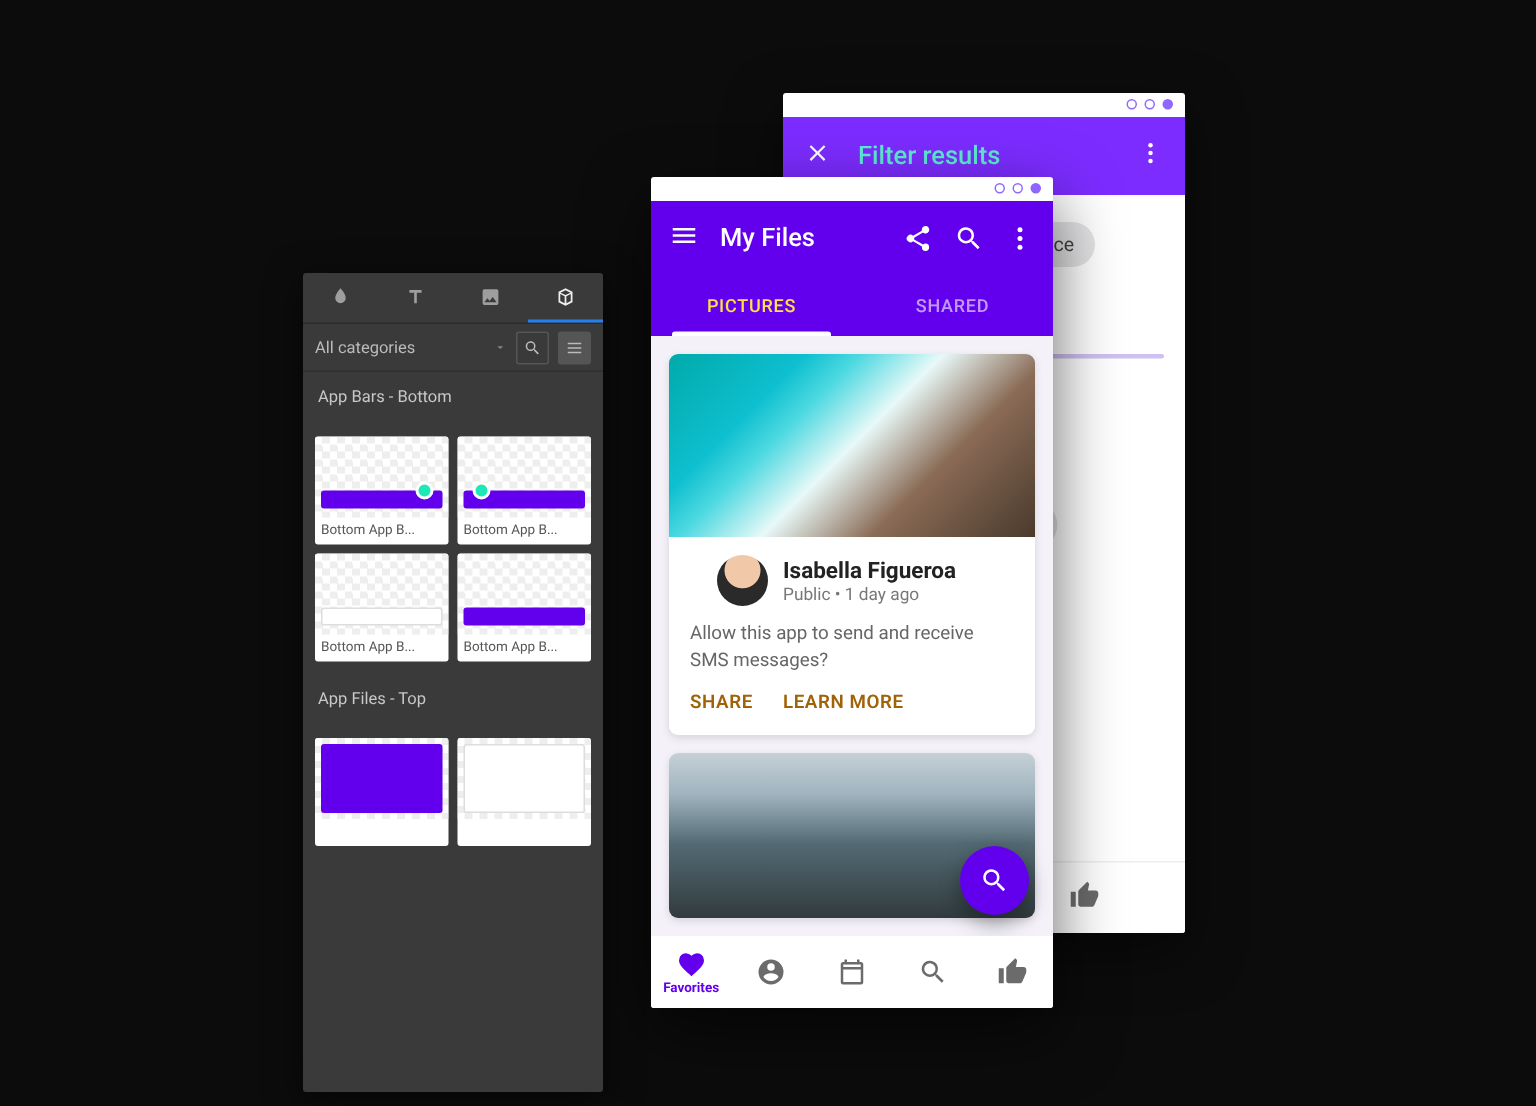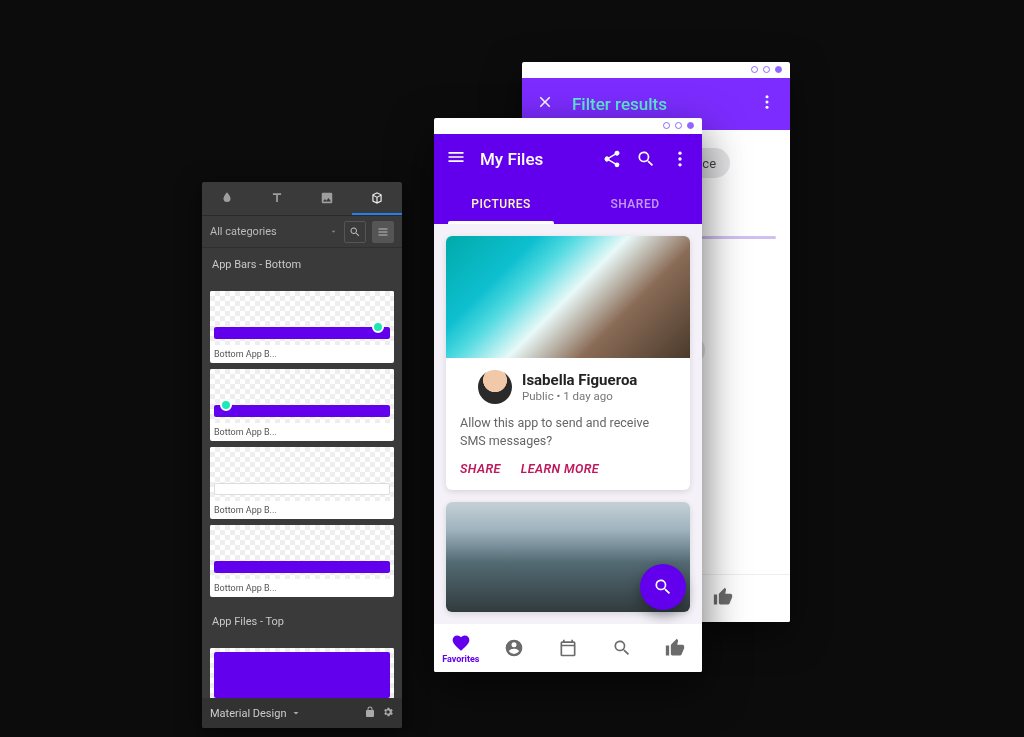--- a/index.html
+++ b/index.html
@@ -12,21 +12,21 @@
   .panel-tab{flex:1;display:flex;align-items:center;justify-content:center;color:#9e9e9e;border-bottom:2px solid transparent;}
   .panel-tab svg{width:14px;height:14px;fill:currentColor;}
   .panel-tab.active{border-bottom-color:#2680eb;color:#eee;}
   .panel-row{display:flex;align-items:center;height:32px;padding:0 8px;border-bottom:1px solid #2f2f2f;}
   .panel-row .sel{flex:1;display:flex;align-items:center;justify-content:space-between;color:#bbb;}
   .panel-row .sel svg{width:9px;height:9px;fill:#888;}
   .sq{width:22px;height:22px;display:flex;align-items:center;justify-content:center;margin-left:6px;border:1px solid #555;border-radius:2px;}
   .sq svg{width:12px;height:12px;fill:#bbb;}
   .sq.active{background:#555;}
   .section-title{padding:10px 10px 20px;color:#c8c8c8;font-size:11px;}
-  .thumb-grid{display:grid;grid-template-columns:1fr;gap:6px;padding:0 8px 8px;}
+  .thumb-grid{display:grid;grid-template-columns:1fr 1fr;gap:6px;padding:0 8px 8px;}
   .thumb{background:#fff;border-radius:2px;height:72px;display:flex;flex-direction:column;overflow:hidden;}
   .thumb .preview{flex:1;background:repeating-conic-gradient(#eee 0% 25%,#fff 0% 50%) 0 0/10px 10px;position:relative;}
   .thumb .cap{height:18px;font-size:9px;color:#555;padding:0 4px;display:flex;align-items:center;white-space:nowrap;overflow:hidden;text-overflow:ellipsis;}
   .bar-bottom{position:absolute;left:4px;right:4px;bottom:6px;height:12px;background:#6200ee;border-radius:2px;}
   .fab-dot{position:absolute;width:12px;height:12px;background:#1de9b6;border-radius:50%;bottom:12px;right:10px;border:2px solid #fff;}
   .bar-top{position:absolute;left:4px;right:4px;top:4px;bottom:4px;background:#6200ee;border-radius:2px;}
   .panel-footer{position:absolute;left:0;right:0;bottom:0;height:30px;background:#323232;display:flex;align-items:center;padding:0 8px;gap:6px;}
   .panel-footer .lbl{flex:1;display:flex;align-items:center;gap:4px;color:#ccc;}
   .panel-footer svg{width:12px;height:12px;fill:#aaa;}
 
@@ -52,33 +52,33 @@
   .btmnav2 svg{width:20px;height:20px;fill:#6b6b6b;}
 
   
   .phone1{position:absolute;left:434px;top:118px;width:268px;height:554px;background:#fff;border-radius:2px;box-shadow:0 16px 44px rgba(0,0,0,.6);overflow:hidden;}
   .topbar1{margin-top:16px;height:50px;background:#6200ee;display:flex;align-items:center;padding:0 12px;color:#fff;}
   .topbar1 svg{fill:#fff;width:20px;height:20px;}
   .topbar1 .ttl{font-size:17px;font-weight:500;margin-left:14px;flex:1;}
   .topbar1 .act{margin-left:14px;display:flex;align-items:center;}
   .tabs1{height:40px;background:#6200ee;display:flex;}
   .tab1{flex:1;display:flex;align-items:center;justify-content:center;font-size:12px;letter-spacing:.5px;font-weight:500;color:rgba(255,255,255,.6);position:relative;}
-  .tab1.active{color:#fef9c3;}
+  .tab1.active{color:#fde047;}
   .tab1.active::after{content:'';position:absolute;left:14px;right:14px;bottom:0;height:3px;background:#fff;border-radius:2px 2px 0 0;}
   .scroll1{height:calc(100% - 16px - 50px - 40px - 48px);overflow:hidden;padding:12px;background:#f4f1f9;}
   .card{background:#fff;border-radius:6px;box-shadow:0 2px 6px rgba(0,0,0,.12);overflow:hidden;margin-bottom:12px;}
   .card .hero{height:122px;background:linear-gradient(135deg,#0aa 0%,#0ebfcf 25%,#4dd9e0 35%,#e8f9f8 50%,#8a6b56 70%,#4a3a2c 100%);}
   .card .hero.rock{height:110px;background:linear-gradient(180deg,#c6d0d6 0%,#9fb4bf 25%,#536a73 55%,#313b3e 100%);}
   .card .meta{display:flex;align-items:center;gap:10px;padding:12px 32px 4px;}
   .avatar{width:34px;height:34px;border-radius:50%;background:radial-gradient(circle at 50% 30%,#f2c9a8 0 40%,#2a2a2a 42% 100%);}
   .meta .name{font-weight:700;font-size:15px;color:#222;}
   .meta .sub{font-size:11.5px;color:#777;}
   .card .body{padding:6px 14px 4px;font-size:12.5px;color:#666;line-height:1.4;}
   .card .actions{display:flex;gap:20px;padding:8px 14px 14px;}
-  .card .actions span{color:#be185d;font-weight:600;font-size:12.5px;letter-spacing:.4px;font-style:italic;}
+  .card .actions span{color:#a16207;font-weight:600;font-size:12.5px;letter-spacing:.4px;}
   .fab1{position:absolute;right:16px;bottom:62px;width:46px;height:46px;border-radius:50%;background:#6200ee;display:flex;align-items:center;justify-content:center;box-shadow:0 6px 14px rgba(0,0,0,.35);}
   .fab1 svg{fill:#fff;width:20px;height:20px;}
   .btmnav1{position:absolute;left:0;right:0;bottom:0;height:48px;background:#fff;display:flex;}
   .bn{flex:1;display:flex;flex-direction:column;align-items:center;justify-content:center;gap:1px;color:#6b6b6b;font-weight:bold;}
   .bn svg{width:20px;height:20px;fill:#6b6b6b;}
   .bn.active svg{fill:#6200ee;}
   .bn .lbl{font-size:9px;color:#6200ee;}
 </style>
 </head>
 <body>
@@ -302,29 +302,15 @@
           <div class="cap"></div>
         </div>
       <div class="thumb">
           <div class="preview">
             <div class="bar-top" style="background:#fff;border:1px solid #ddd"></div>
           </div>
           <div class="cap"></div>
         </div>
     </div>
 
-    <div class="panel-footer">
-      <div class="lbl">
-        <span>Material Design</span>
-        <svg viewBox="0 0 24 24">
-            <path d="M7 10l5 5 5-5z"></path>
-          </svg>
-      </div>
-      <span><svg viewBox="0 0 24 24">
-            <path d="M18 8h-1V6a5 5 0 0 0-10 0v2H6a2 2 0 0 0-2 2v10a2 2 0 0 0 2 2h12a2 2 0 0 0 2-2V10a2 2 0 0 0-2-2zM9 6a3 3 0 0 1 6 0v2H9z"></path>
-          </svg></span>
-      <span><svg viewBox="0 0 24 24">
-            <path d="M19.4 13a7.8 7.8 0 0 0 0-2l2.1-1.6-2-3.5-2.5 1a7.6 7.6 0 0 0-1.7-1l-.4-2.6h-4l-.4 2.6a7.6 7.6 0 0 0-1.7 1l-2.5-1-2 3.5L6.6 11a7.8 7.8 0 0 0 0 2l-2.1 1.6 2 3.5 2.5-1a7.6 7.6 0 0 0 1.7 1l.4 2.6h4l.4-2.6a7.6 7.6 0 0 0 1.7-1l2.5 1 2-3.5zM12 15.5A3.5 3.5 0 1 1 15.5 12 3.5 3.5 0 0 1 12 15.5z"></path>
-          </svg></span>
-    </div>
   </div>
 
 </div>
 
 </body></html>

